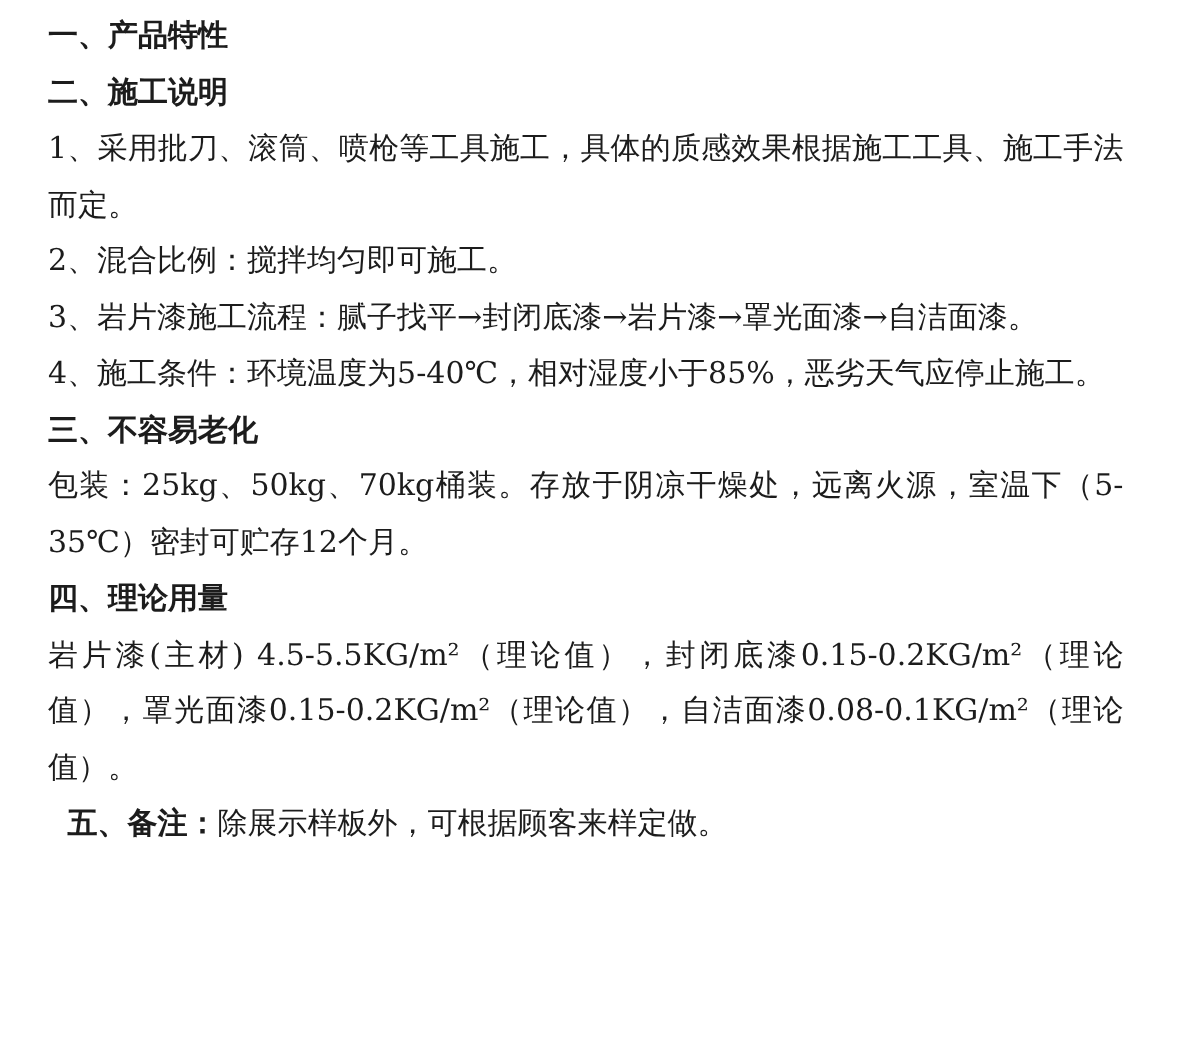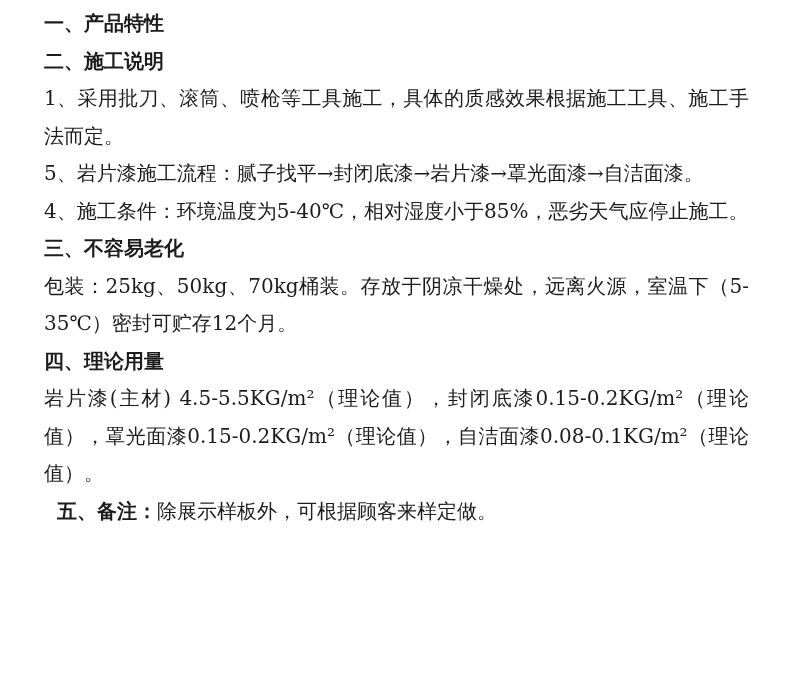--- a/index.html
+++ b/index.html
@@ -9,21 +9,21 @@
   }
   body {
     width: 800px;
     height: 700px;
     overflow: hidden;
   }
   .doc {
     box-sizing: border-box;
     width: 774px;
     height: 700px;
-    padding: 5px 25px 0 44px;
+    padding: 5px 25px 0 32px;
     font-family: "DejaVu Serif", "Liberation Serif", serif;
     font-size: 20px;
     line-height: 37.5px;
     color: #1c1c1c;
   }
   .doc h2 {
     margin: 0;
     font-size: 20px;
     font-weight: bold;
     line-height: 37.5px;
@@ -42,21 +42,22 @@
 </style>
 </head>
 <body>
 
 <div class="doc">
 
   <h2>一、产品特性</h2>
 
   <h2>二、施工说明</h2>
   <p>1、采用批刀、滚筒、喷枪等工具施工，具体的质感效果根据施工工具、施工手法而定。</p>
-  <p>5、岩片漆施工流程：腻子找平→封闭底漆→岩片漆→罩光面漆→自洁面漆。</p>
+  <p>2、混合比例：搅拌均匀即可施工。</p>
+  <p>3、岩片漆施工流程：腻子找平→封闭底漆→岩片漆→罩光面漆→自洁面漆。</p>
   <p>4、施工条件：环境温度为5-40℃，相对湿度小于85%，恶劣天气应停止施工。</p>
 
   <h2>三、不容易老化</h2>
   <p>包装：25kg、50kg、70kg桶装。存放于阴凉干燥处，远离火源，室温下（5-35℃）密封可贮存12个月。</p>
 
   <h2>四、理论用量</h2>
   <p>岩片漆(主材) 4.5-5.5KG/m²（理论值），封闭底漆0.15-0.2KG/m²（理论值），罩光面漆0.15-0.2KG/m²（理论值），自洁面漆0.08-0.1KG/m²（理论值）。</p>
 
   <p><span class="note-label">五、备注：</span><span>除展示样板外，可根据顾客来样定做。</span></p>
 

